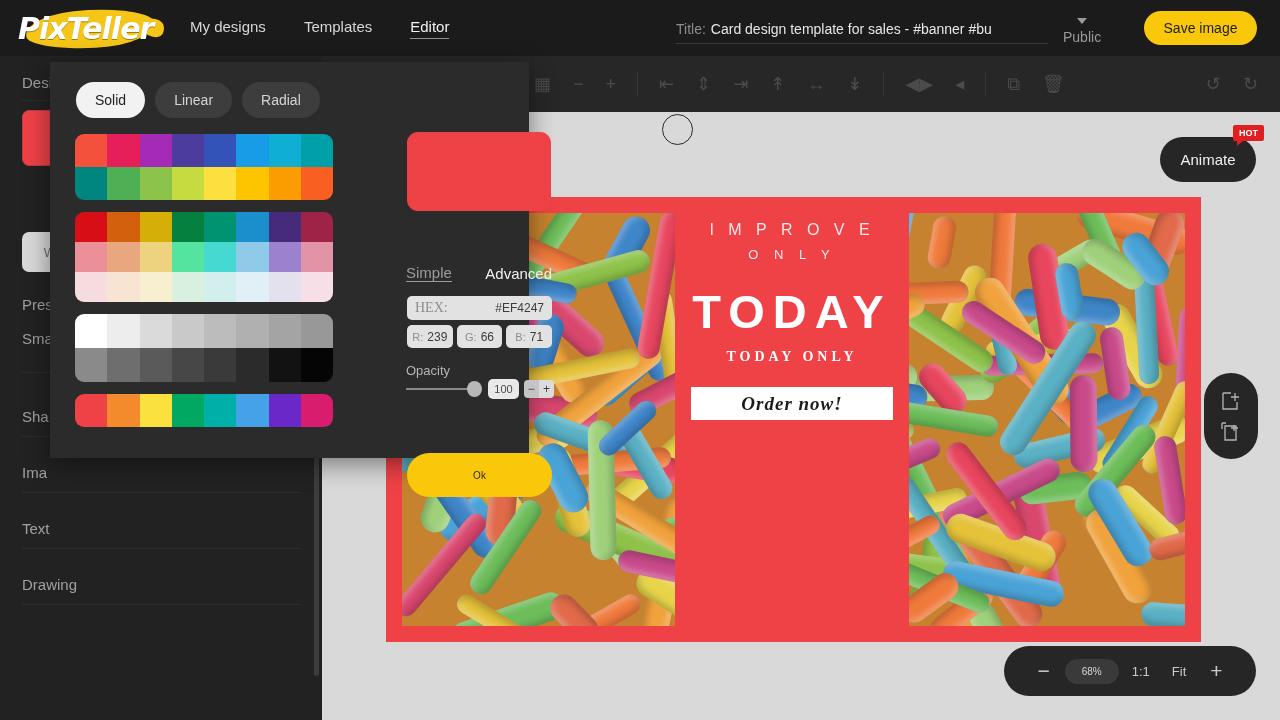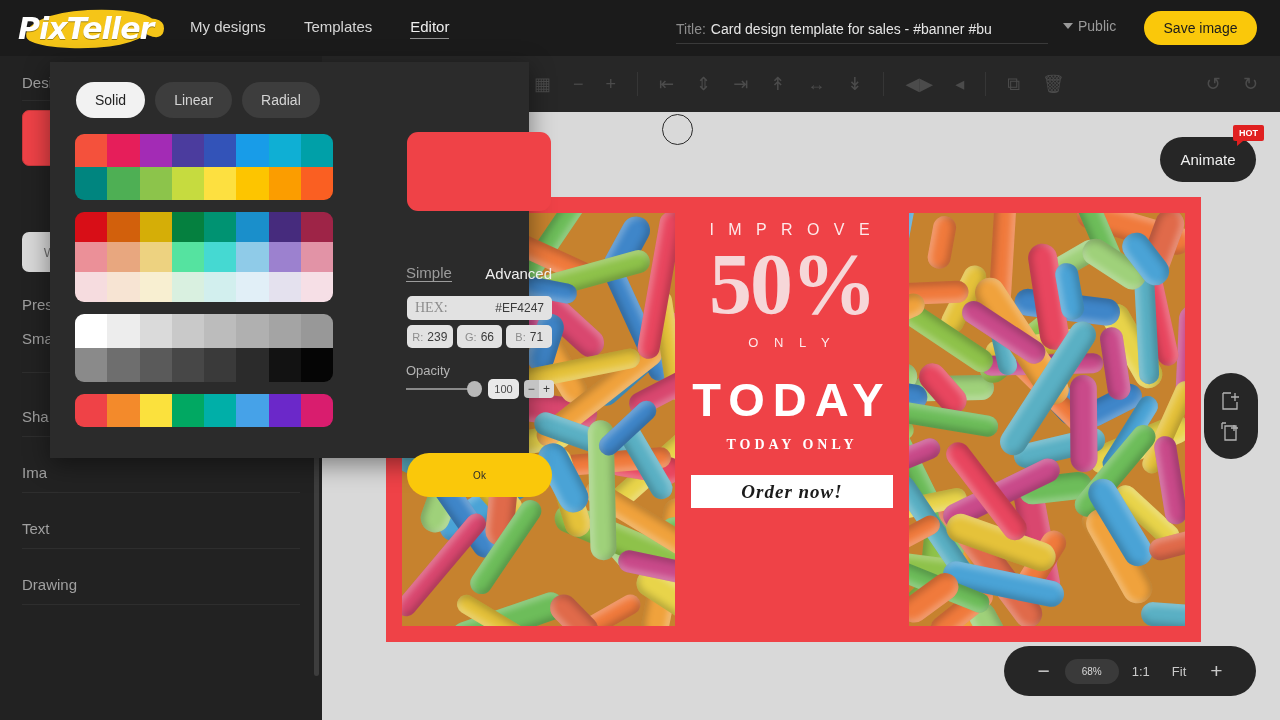--- a/index.html
+++ b/index.html
@@ -44,21 +44,21 @@
   .title-wrap {
     position:absolute; left:676px; top:14px; width:372px; height:30px;
     border-bottom:1px solid #3a3a3a;
     display:flex; align-items:center; gap:5px;
   }
   .title-label { color:#8d8d8d; font-size:14px; }
   .title-value { color:#e6e6e6; font-size:14px; white-space:nowrap; overflow:hidden; }
 
   .visibility {
     position:absolute; left:1063px; top:18px;
-    color:#9a9a9a; font-size:14px; display:flex; align-items:center; gap:5px;
+    color:#9a9a9a; font-size:14px; display:flex; align-items:center; gap:5px;flex-direction:column;
   }
   .caret-down { width:0;height:0;border-left:5px solid transparent;border-right:5px solid transparent;border-top:6px solid #9a9a9a; }
 
   .save-btn {
     position:absolute; left:1144px; top:11px; width:113px; height:34px;
     background:#fac80a; color:#1c1c1c; border:none; border-radius:17px;
     font-size:14px; font-family:"Liberation Sans",sans-serif; cursor:pointer;
   }
 
   
@@ -425,21 +425,20 @@
           <div class="candy" style="width: 113.145px; height: 23.0849px; left: 320.668px; top: 200.476px; background: rgb(63, 134, 201); transform: rotate(12.9912deg); border-radius: 11.5424px; box-shadow: rgba(0, 0, 0, 0.22) 0px -4px 7px inset, rgba(255, 255, 255, 0.3) 0px 4px 6px inset;"></div>
           <div class="candy" style="width: 74.0158px; height: 29.7018px; left: 123.568px; top: 250.395px; background: rgb(74, 163, 214); transform: rotate(242.55deg); border-radius: 14.8509px; box-shadow: rgba(0, 0, 0, 0.22) 0px -4px 7px inset, rgba(255, 255, 255, 0.3) 0px 4px 6px inset;"></div>
           <div class="candy" style="width: 117.09px; height: 24.2689px; left: 526.186px; top: 265.835px; background: rgb(232, 70, 95); transform: rotate(232.499deg); border-radius: 12.1345px; box-shadow: rgba(0, 0, 0, 0.22) 0px -4px 7px inset, rgba(255, 255, 255, 0.3) 0px 4px 6px inset;"></div>
           <div class="candy" style="width: 122.741px; height: 23.8764px; left: 277.344px; top: 370.395px; background: rgb(240, 122, 60); transform: rotate(157.358deg); border-radius: 11.9382px; box-shadow: rgba(0, 0, 0, 0.22) 0px -4px 7px inset, rgba(255, 255, 255, 0.3) 0px 4px 6px inset;"></div>
           <div class="candy" style="width: 121.909px; height: 19.5845px; left: 116.992px; top: 146.485px; background: rgb(229, 194, 58); transform: rotate(168.59deg); border-radius: 9.79227px; box-shadow: rgba(0, 0, 0, 0.22) 0px -4px 7px inset, rgba(255, 255, 255, 0.3) 0px 4px 6px inset;"></div>
           <div class="candy" style="width: 54.8502px; height: 25.6415px; left: -12.5069px; top: 222.102px; background: rgb(90, 176, 196); transform: rotate(304.259deg); border-radius: 12.8207px; box-shadow: rgba(0, 0, 0, 0.22) 0px -4px 7px inset, rgba(255, 255, 255, 0.3) 0px 4px 6px inset;"></div>
           <div class="candy" style="width: 103.307px; height: 21.6341px; left: 214.947px; top: 346.336px; background: rgb(201, 74, 138); transform: rotate(191.745deg); border-radius: 10.817px; box-shadow: rgba(0, 0, 0, 0.22) 0px -4px 7px inset, rgba(255, 255, 255, 0.3) 0px 4px 6px inset;"></div>
         </div>
       <div class="card">
         <div class="improve">I M P R O V E</div>
-        <div class="fifty">50%</div>
         <div class="only">O N L Y</div>
         <div class="sale">TODAY</div>
         <div class="today">TODAY ONLY</div>
         <div class="order">Order now!</div>
       </div>
     </div>
   </div>
 
   <div class="toolbar">
     <span class="tb-ico">↶</span>

